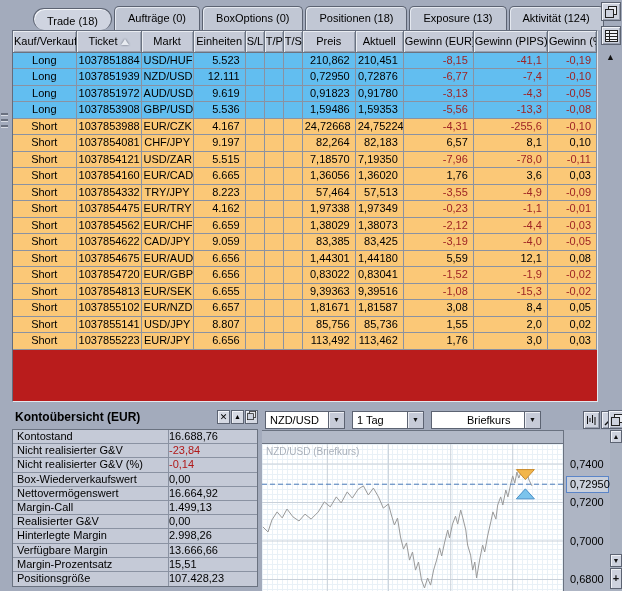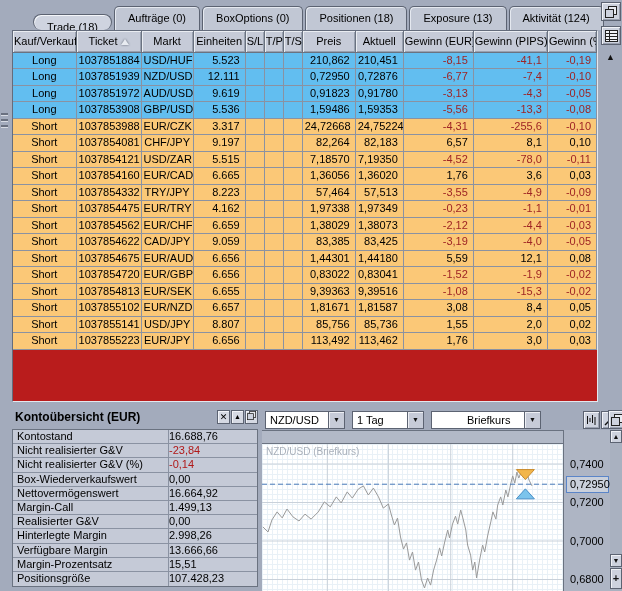--- a/index.html
+++ b/index.html
@@ -4,21 +4,21 @@
 <style>
   html,body{margin:0;padding:0;width:622px;height:591px;overflow:hidden;
     font-family:"Liberation Sans","DejaVu Sans",sans-serif;background:#A3ABBC;}
   #screen{position:relative;width:622px;height:591px;background:#A3ABBC;font-size:11px;color:#000;}
 
   
   #tabbar{position:absolute;left:33px;top:4px;height:26px;display:flex;gap:2px;align-items:flex-end;}
   .tab{box-sizing:border-box;border:1px solid #5C6372;border-bottom:none;border-radius:5px 5px 0 0;
     background:#C1C7D4;height:24px;line-height:22px;padding:0 13px;white-space:nowrap;
     box-shadow:inset 1px 1px 0 #E5E9F0;cursor:default;}
-  .tab.selected{background:#CFD4E0;height:16px;line-height:25px;box-shadow:inset 1px 1px 0 #F4F6FA;border-radius:11px;}
+  .tab.selected{background:#CFD4E0;height:22px;line-height:25px;box-shadow:inset 1px 1px 0 #F4F6FA;border-radius:11px;}
 
   
   .tool-btn{position:absolute;box-sizing:border-box;background:#CDD2DE;border:1px solid #5C6372;
     box-shadow:inset 1px 1px 0 #F0F2F7,inset -1px -1px 0 #99A0AF;display:flex;align-items:center;justify-content:center;}
   .mini-arrow{position:absolute;font-size:9px;color:#111;line-height:10px;}
 
   
   #trade-area{position:absolute;left:12px;top:30px;width:586px;height:372px;box-sizing:border-box;
     background:#b91c1c;border-top:1px solid #646C7C;border-left:1px solid #646C7C;
     border-right:1px solid #E4E8EE;border-bottom:1px solid #E4E8EE;}
@@ -210,21 +210,21 @@
             <td class="al-r">1,59486</td>
             <td class="al-r">1,59353</td>
             <td class="al-r neg">-5,56</td>
             <td class="al-r neg">-13,3</td>
             <td class="al-r neg">-0,08</td>
           </tr>
           <tr class="short">
             <td class="al-c">Short</td>
             <td class="al-c">1037853988</td>
             <td class="al-c">EUR/CZK</td>
-            <td class="al-r">3.317</td>
+            <td class="al-r">4.167</td>
             <td class="al-c"></td>
             <td class="al-c"></td>
             <td class="al-c"></td>
             <td class="al-r">24,72668</td>
             <td class="al-r">24,75224</td>
             <td class="al-r neg">-4,31</td>
             <td class="al-r neg">-255,6</td>
             <td class="al-r neg">-0,10</td>
           </tr>
           <tr class="short">
@@ -244,21 +244,21 @@
           <tr class="short">
             <td class="al-c">Short</td>
             <td class="al-c">1037854121</td>
             <td class="al-c">USD/ZAR</td>
             <td class="al-r">5.515</td>
             <td class="al-c"></td>
             <td class="al-c"></td>
             <td class="al-c"></td>
             <td class="al-r">7,18570</td>
             <td class="al-r">7,19350</td>
-            <td class="al-r neg">-4,52</td>
+            <td class="al-r neg">-7,96</td>
             <td class="al-r neg">-78,0</td>
             <td class="al-r neg">-0,11</td>
           </tr>
           <tr class="short">
             <td class="al-c">Short</td>
             <td class="al-c">1037854160</td>
             <td class="al-c">EUR/CAD</td>
             <td class="al-r">6.665</td>
             <td class="al-c"></td>
             <td class="al-c"></td>

